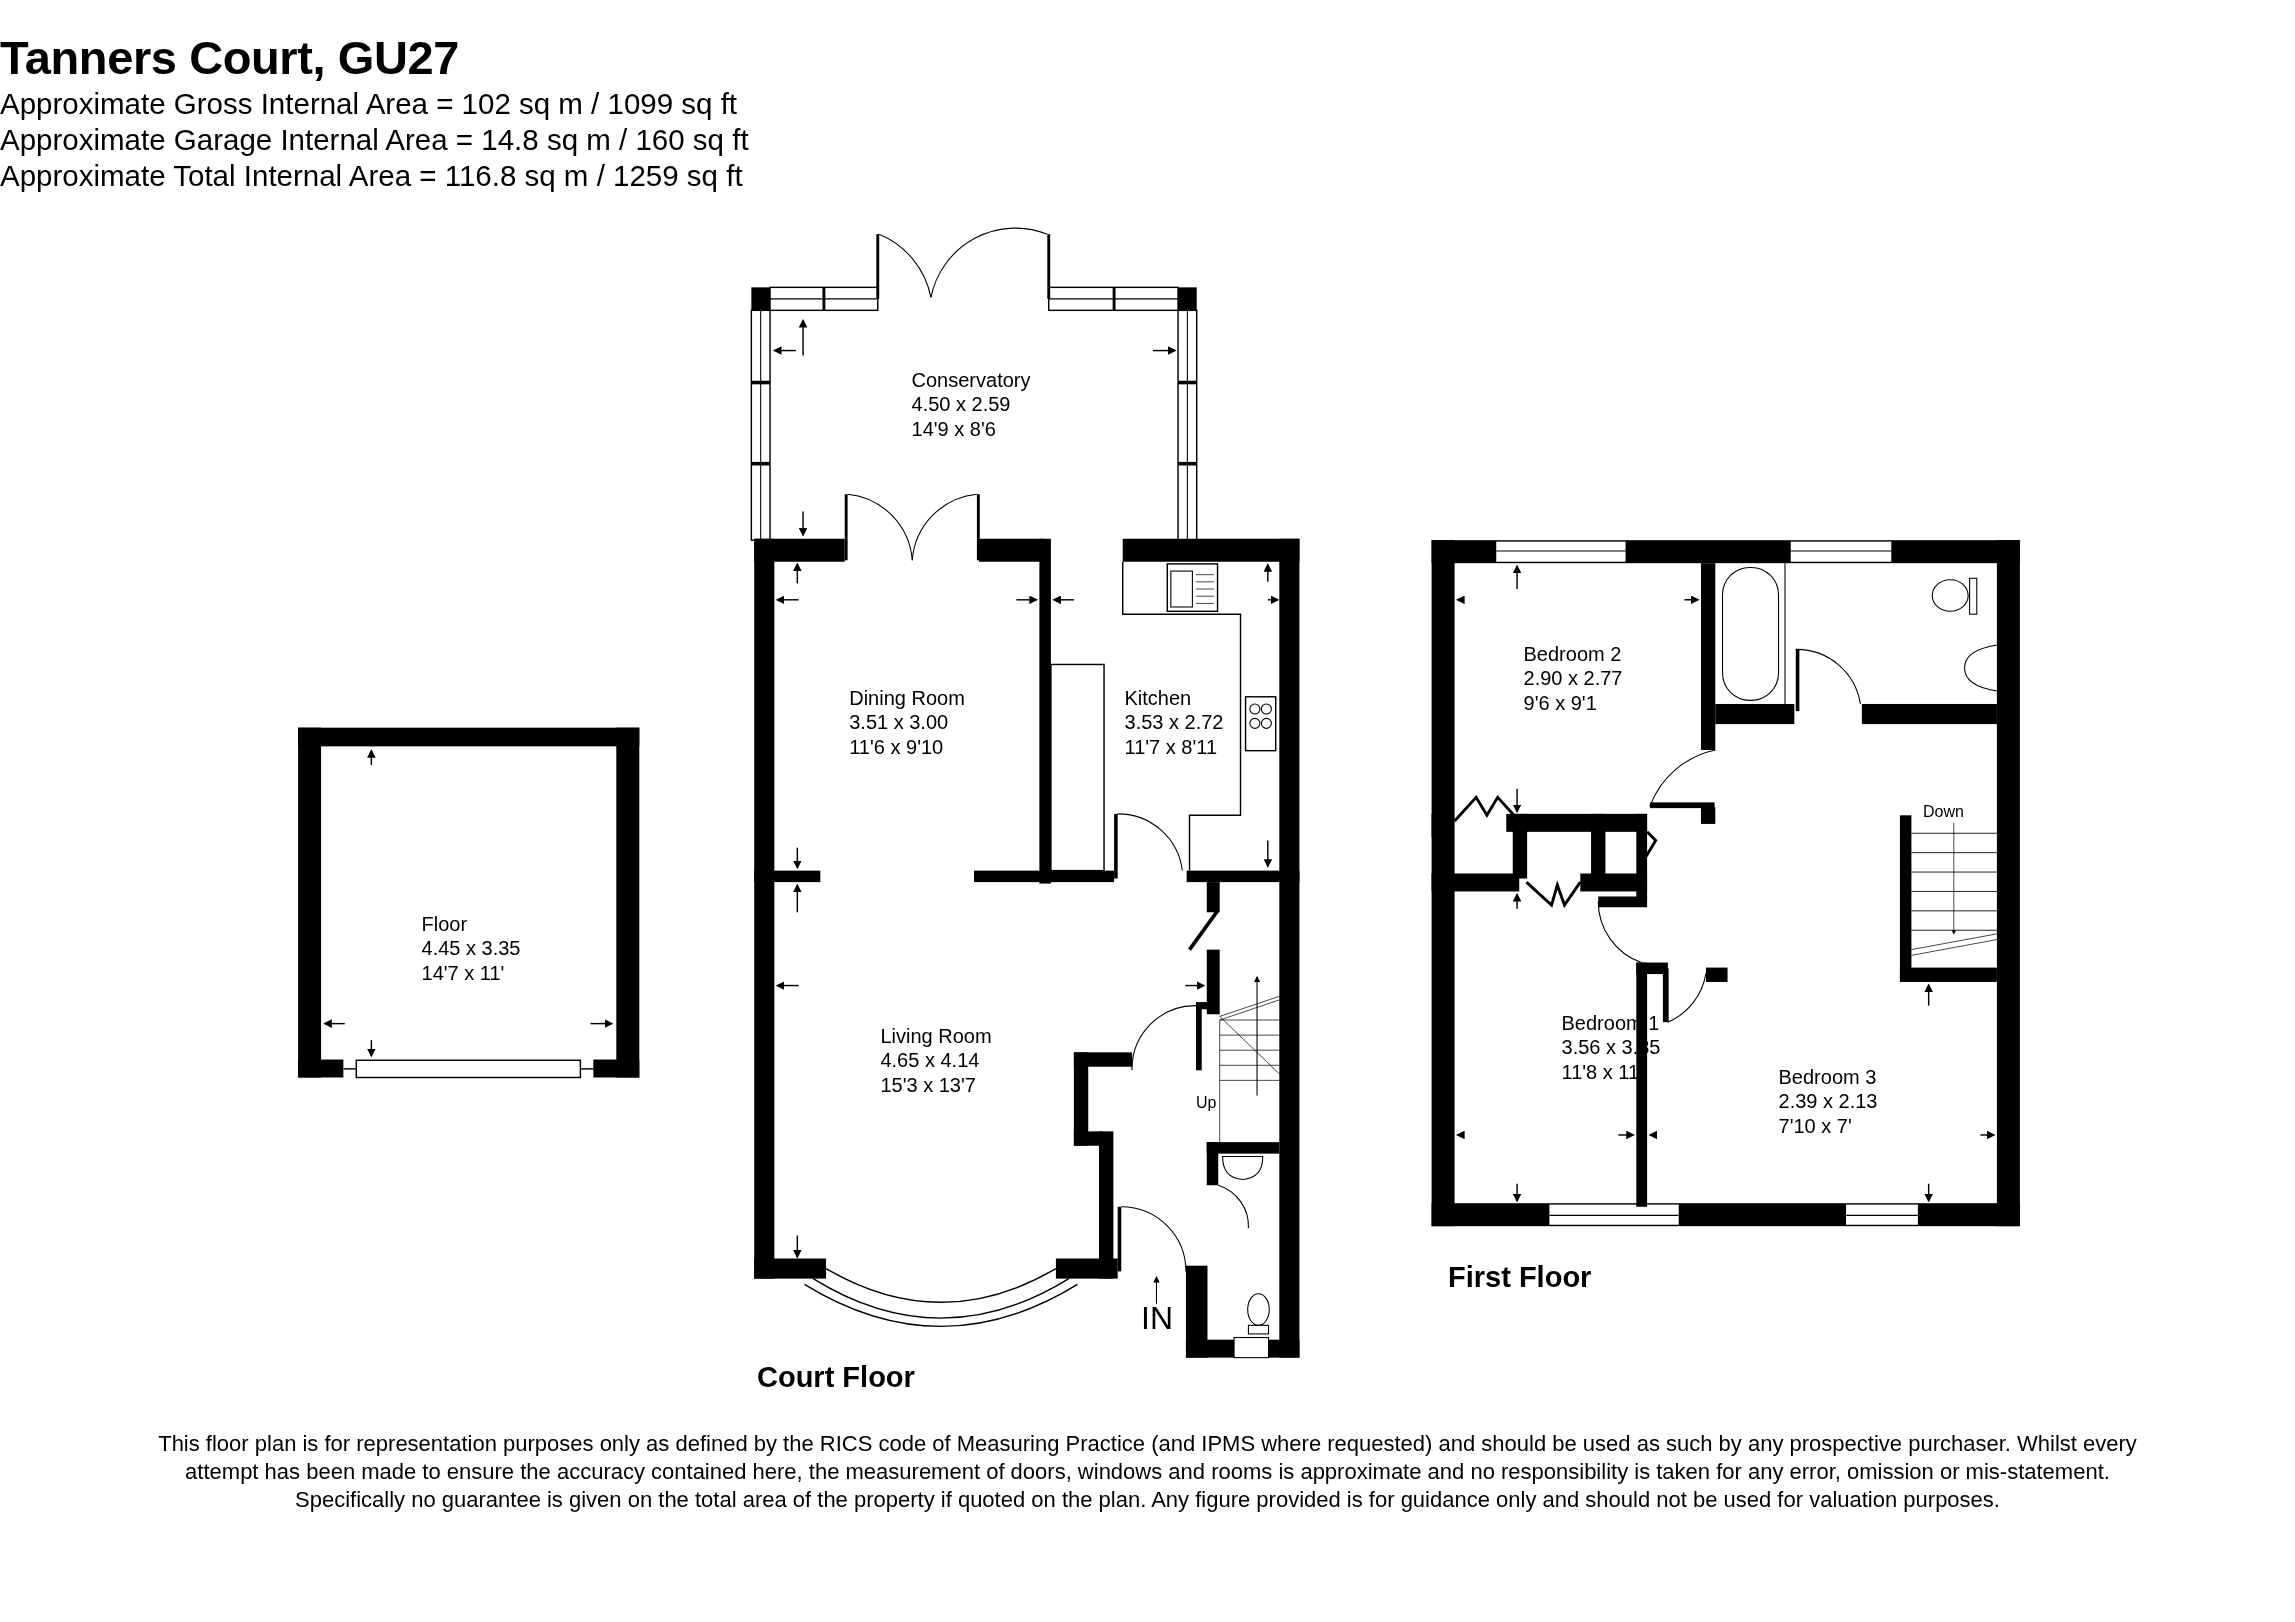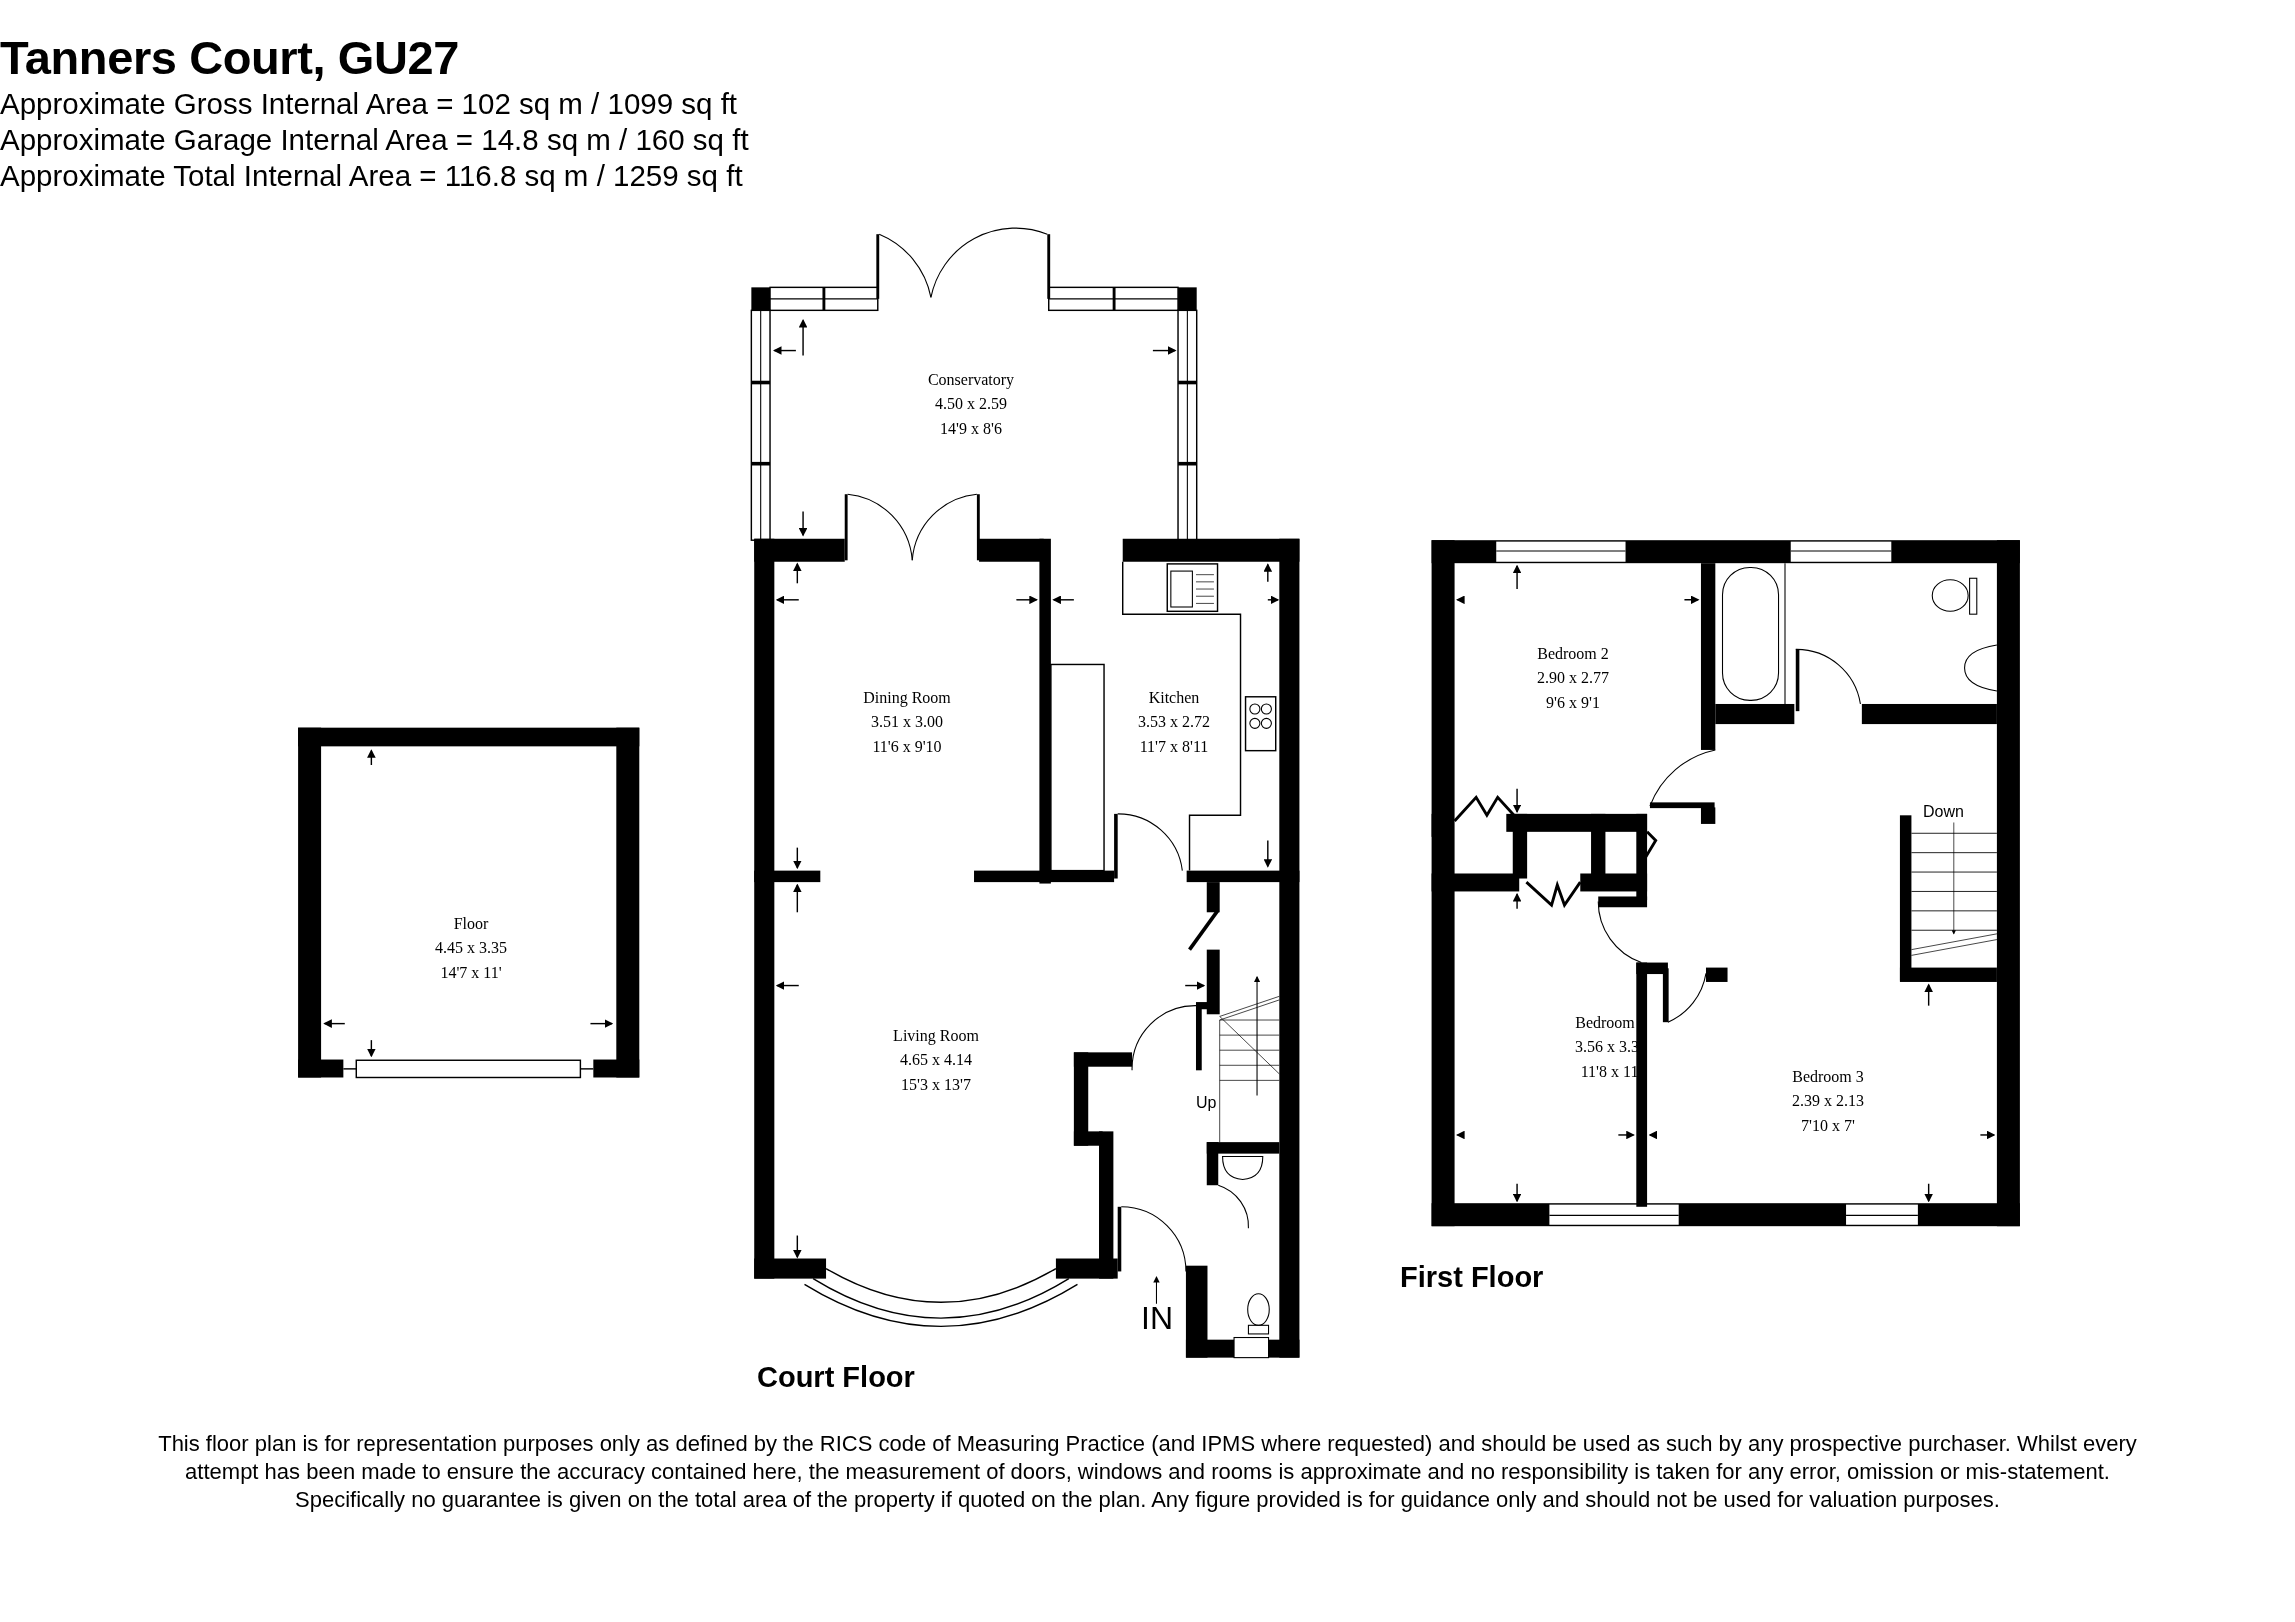--- a/index.html
+++ b/index.html
@@ -2,21 +2,21 @@
 <html style="font-size:11.5px"><head>
 <meta charset="utf-8">
 <style>
   html, body { margin:0; padding:0; background:#ffffff; }
   body { width:2295px; height:1622px; position:relative; overflow:hidden;
          font-family:"Liberation Sans", sans-serif; color:#000; }
   .header { position:absolute; left:0; top:29px; width:2295px; text-align:left; }
   .title { font-size:47px; font-weight:bold; line-height:57px; letter-spacing:-0.4px; }
   .area-line { font-size:29.5px; line-height:36px; }
   svg.plan { position:absolute; left:0; top:0; }
-  .room-label { position:absolute; text-align:center; font-size:16px; line-height:24.4px; white-space:nowrap; transform:translateX(-50%);font-family:Liberation Serif, serif; }
+  .room-label { position:absolute; font-size:20px; line-height:24.4px; white-space:nowrap; transform:translateX(-50%); }
   .floor-label { position:absolute; font-size:29px; font-weight:bold; }
   .small-label { position:absolute; font-size:16px; }
   .in-label { position:absolute; font-size:32px; }
   .footer { position:absolute; left:129px; top:1430px; width:2037px; text-align:center; font-size:22px; line-height:28px; }
   .copyright { display:block; }
 </style>
 </head>
 <body>
 
 <div class="header">
@@ -281,18 +281,18 @@
   <div>Bedroom 1</div>
   <div>3.56 x 3.35</div>
   <div>11'8 x 11'</div>
 </div>
 <div class="room-label" style="left:1828px; top:1065px;">
   <div>Bedroom 3</div>
   <div>2.39 x 2.13</div>
   <div>7'10 x 7'</div>
 </div>
 <div class="small-label" style="left:1923px; top:803px;">Down</div>
-<div class="floor-label" style="left:1400px; top:1261px;">First Floor</div>
+<div class="floor-label" style="left:1448px; top:1261px;">First Floor</div>
 
 <div class="footer">
   <span>This floor plan is for representation purposes only as defined by the RICS code of Measuring Practice (and IPMS where requested) and should be used as such by any prospective purchaser. Whilst every attempt has been made to ensure the accuracy contained here, the measurement of doors, windows and rooms is approximate and no responsibility is taken for any error, omission or mis-statement. Specifically no guarantee is given on the total area of the property if quoted on the plan. Any figure provided is for guidance only and should not be used for valuation purposes.</span>
 </div>
 
 
 </body></html>

